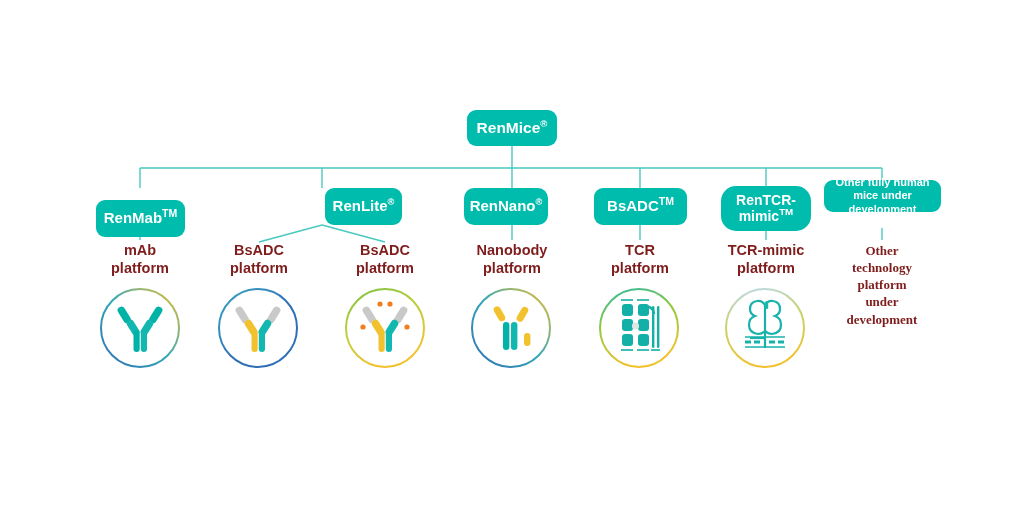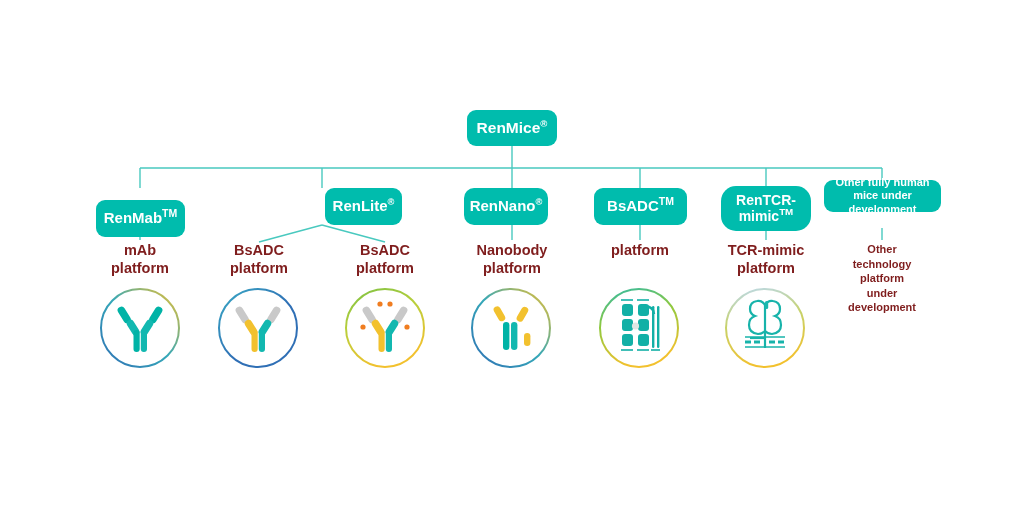--- a/index.html
+++ b/index.html
@@ -59,21 +59,21 @@
   
   .caption {
     position: absolute;
     color: #7f1d1d;
     font-weight: bold;
     font-size: 14.5px;
     line-height: 1.24;
     text-align: center;
     z-index: 3;
   }
-  .caption-multi { font-size: 11px; line-height: 1.32; }
+  .caption-multi { font-size: 13px; line-height: 1.32; font-family: Liberation Serif, serif; }
 
   
   .iconwrap {
     position: absolute;
     width: 84px;
     height: 84px;
     z-index: 3;
   }
   .iconwrap svg { display: block; }
 </style>
@@ -158,20 +158,21 @@
     <div>BsADC</div>
     <div>platform</div>
   </div>
 
   <div class="caption" style="left:447px; top:242px; width:130px;">
     <div>Nanobody</div>
     <div>platform</div>
   </div>
 
   <div class="caption" style="left:580px; top:242px; width:120px;">
+    <div>TCR</div>
     <div>platform</div>
   </div>
 
   <div class="caption" style="left:701px; top:242px; width:130px;">
     <div>TCR-mimic</div>
     <div>platform</div>
   </div>
 
   <div class="caption caption-multi" style="left:817px; top:242px; width:130px;">
     <div>Other</div>

